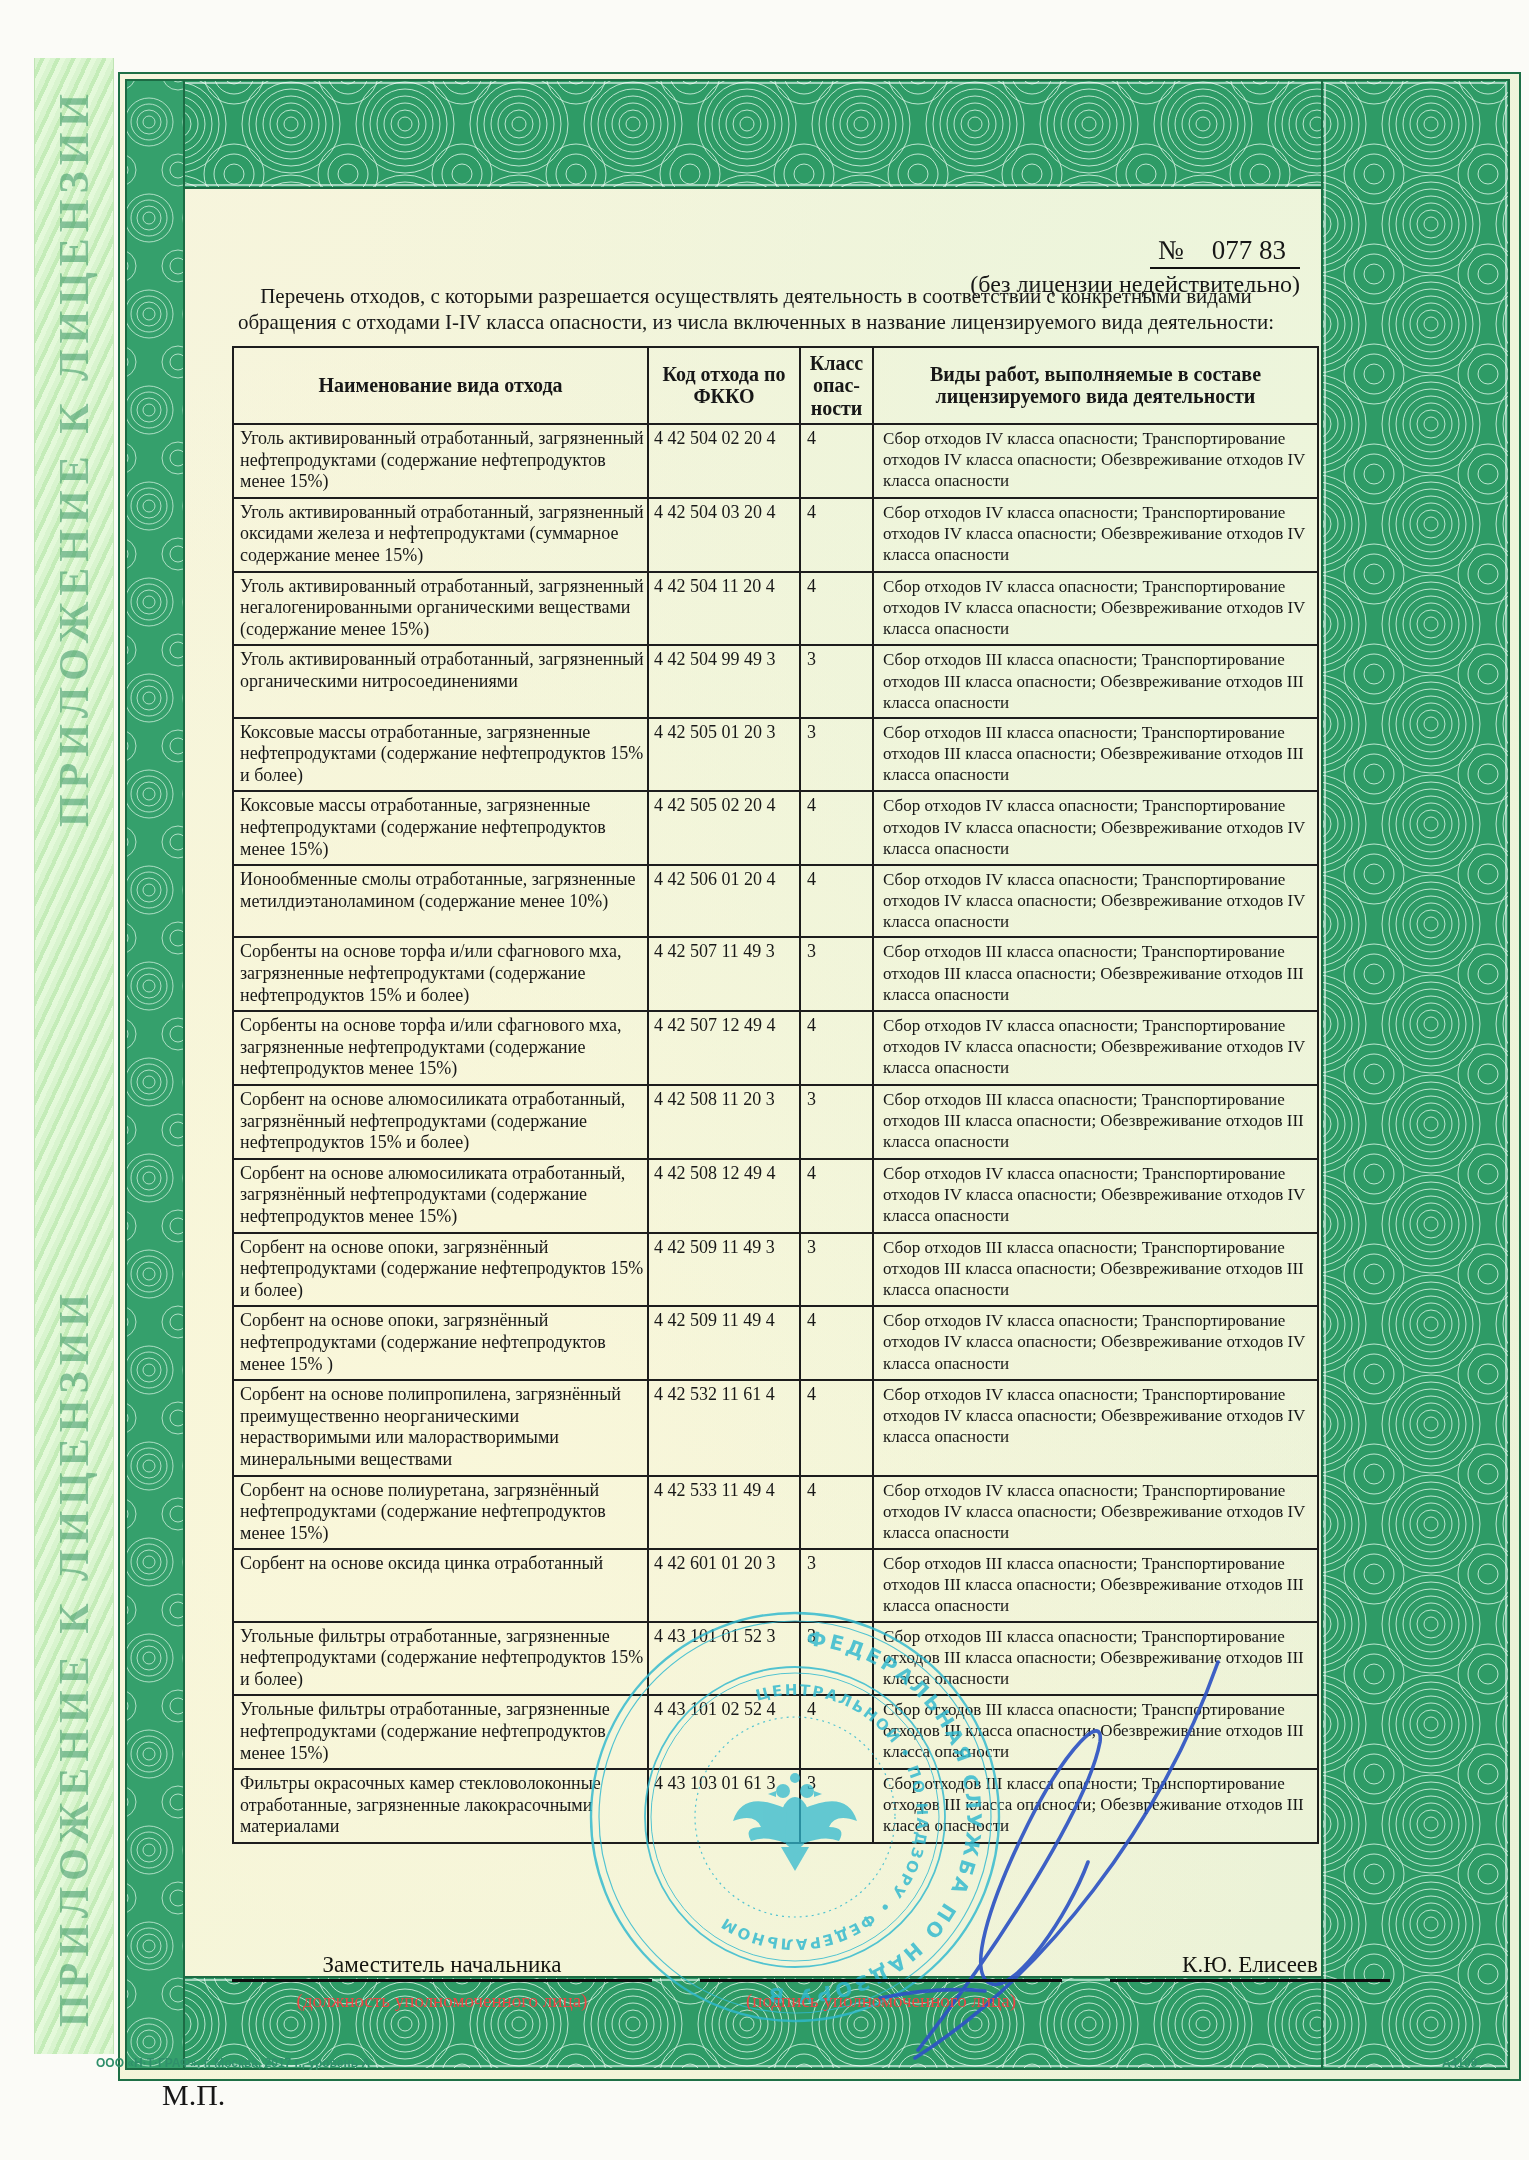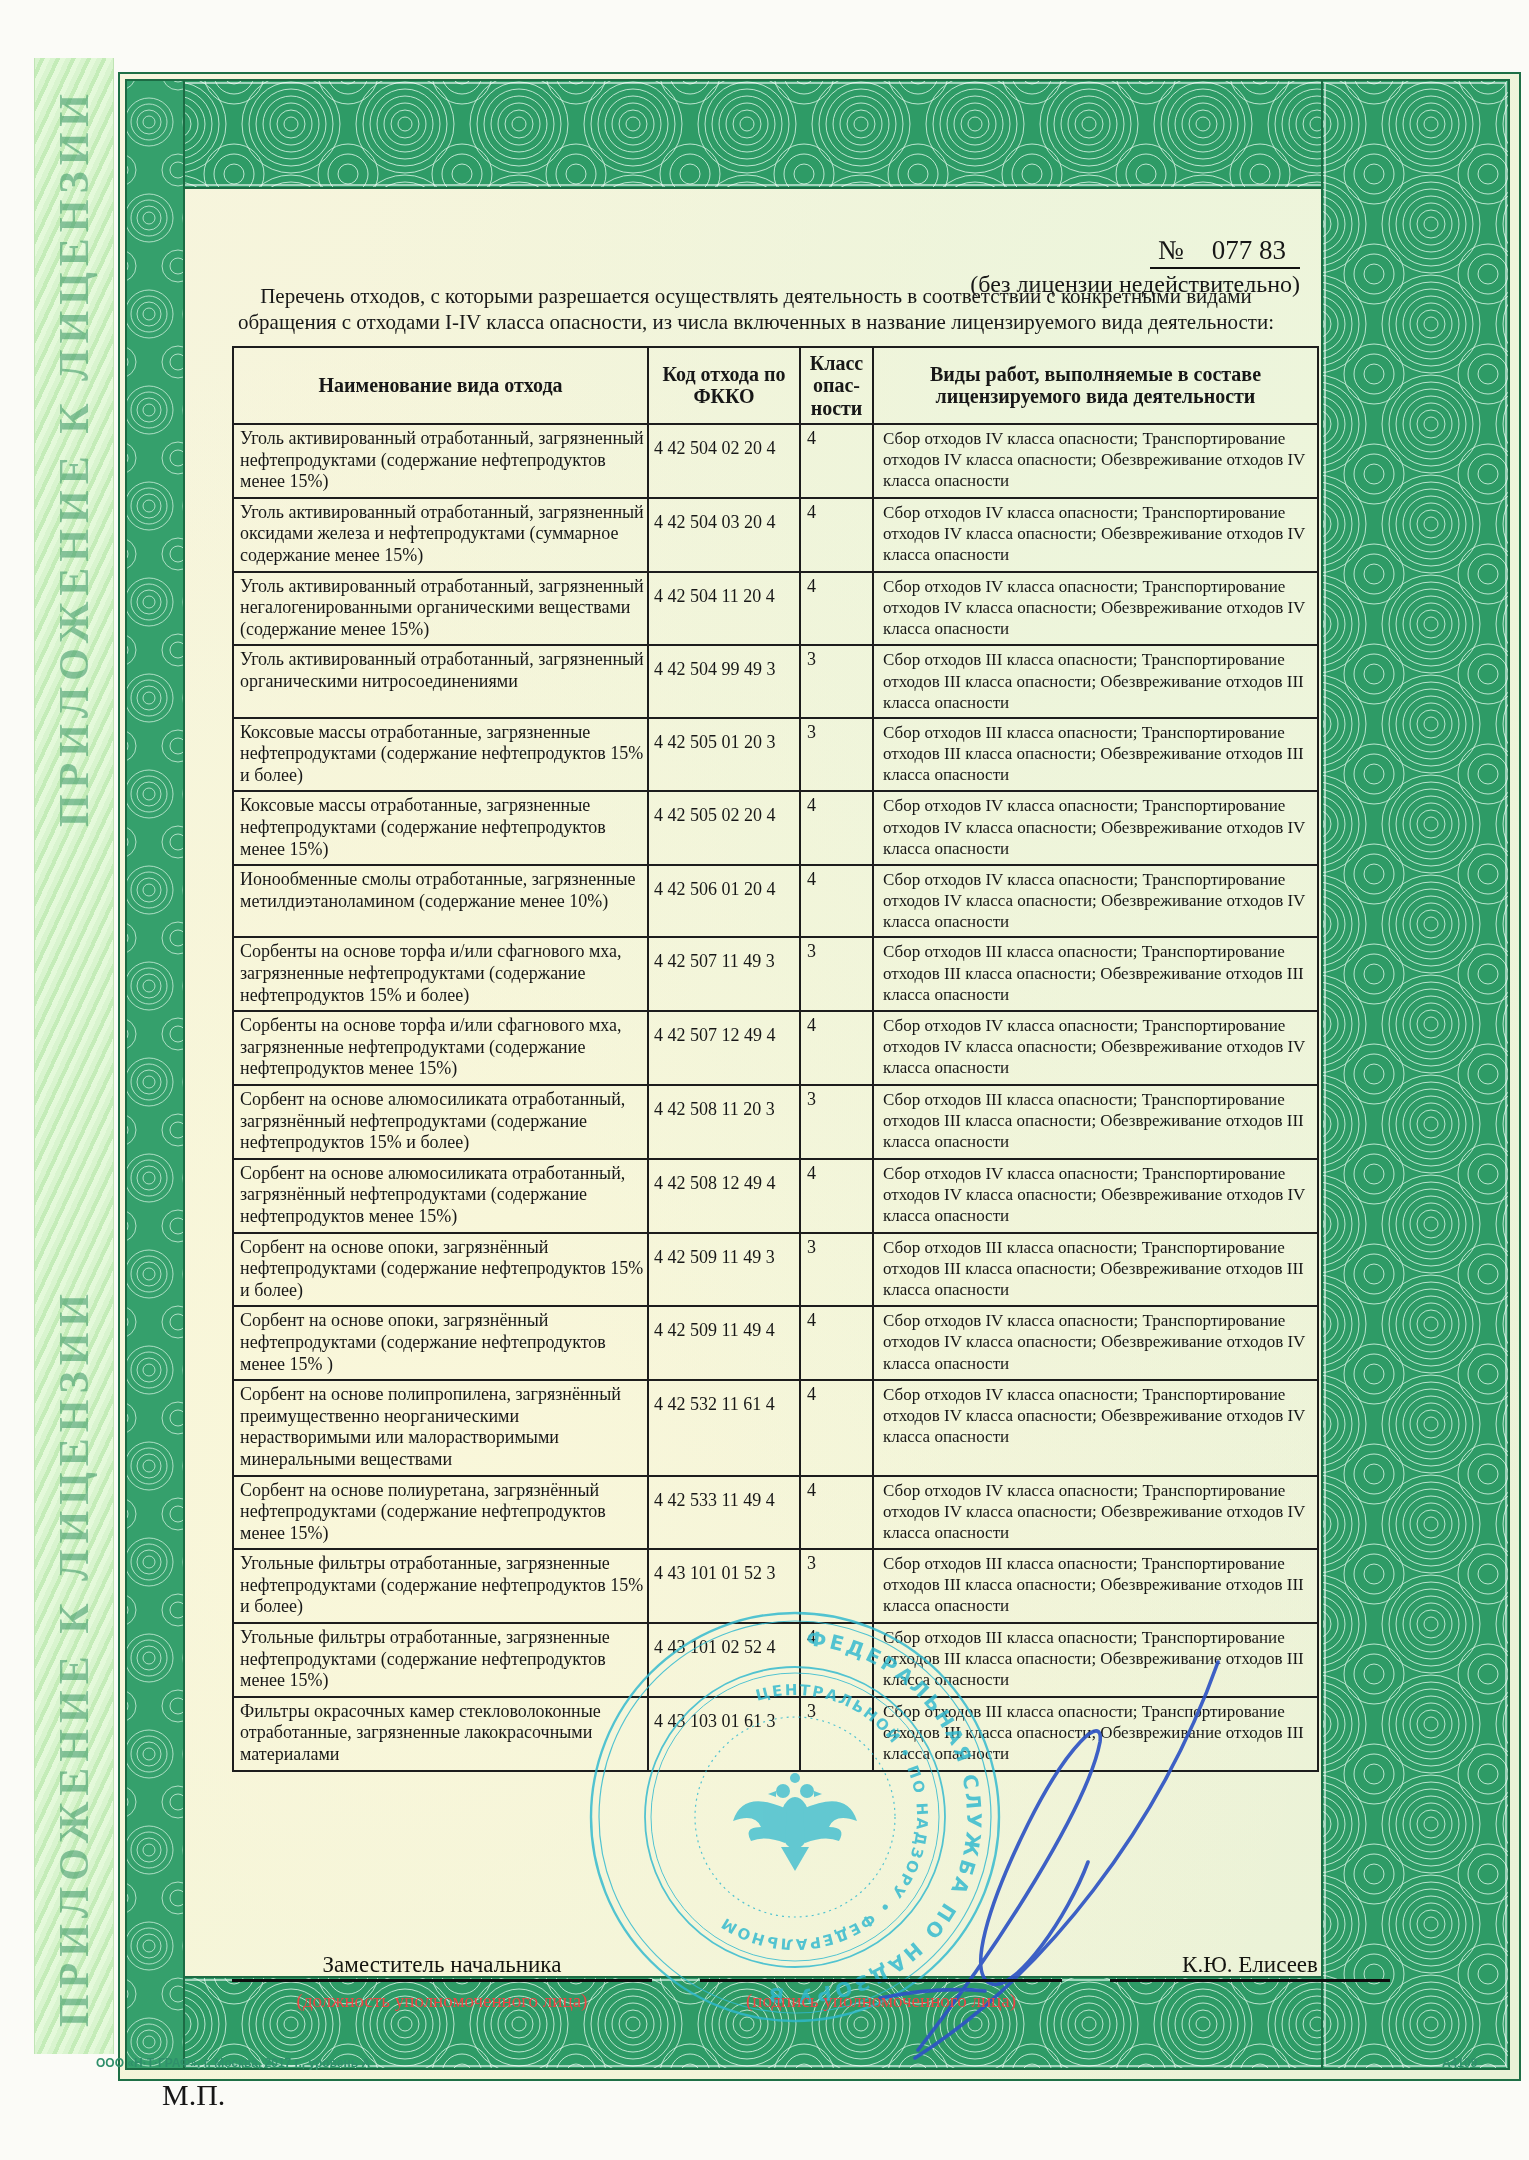--- a/index.html
+++ b/index.html
@@ -34,21 +34,21 @@
   .intro{margin:156px auto 6px auto;width:1074px;text-align:center;font-size:21px;line-height:1.26;}
 
   table.waste{border-collapse:collapse;table-layout:fixed;width:1085px;margin:10px 0 0 46px;background:transparent;}
   table.waste col.c-name{width:415px;}
   table.waste col.c-code{width:152px;}
   table.waste col.c-class{width:73px;}
   table.waste col.c-works{width:445px;}
   table.waste th,table.waste td{border:2px solid #1d1d1d;vertical-align:top;}
   table.waste th{font-size:20px;font-weight:bold;text-align:center;vertical-align:middle;padding:4px 4px;line-height:1.12;}
   td.cell-name{font-size:18px;line-height:1.2;padding:3px 2px 4px 6px;}
-  td.cell-code{font-size:18px;line-height:1.2;padding:13px 2px 3px 5px;white-space:nowrap;}
+  td.cell-code{font-size:18px;line-height:1.2;padding:3px 2px 3px 5px;white-space:nowrap;}
   td.cell-class{font-size:18px;line-height:1.2;padding:3px 2px 3px 6px;}
   td.cell-works{font-size:17px;line-height:1.24;padding:3px 2px 4px 9px;}
 
   
   .sig-block{position:absolute;left:0;top:1952px;width:1529px;z-index:5;}
   .sig-col{position:absolute;text-align:center;}
   .sig-col .over{font-size:23px;color:#14140f;margin-bottom:1px;}
   .sig-line{border-bottom:3px solid #0e0e0e;height:0;}
   .sig-cap{font-size:19px;color:#ef4444;line-height:1.55;margin-top:4px;}
   .sig-pos{left:232px;width:420px;}
@@ -239,20 +239,26 @@
     <td class="cell-class">4</td>
     <td class="cell-works">Сбор отходов IV класса  опасности; Транспортирование отходов IV класса опасности; Обезвреживание отходов IV класса опасности</td>
   </tr>
           <tr>
     <td class="cell-name">Сорбент на основе полиуретана, загрязнённый нефтепродуктами (содержание нефтепродуктов менее 15%)</td>
     <td class="cell-code">4 42 533 11 49 4</td>
     <td class="cell-class">4</td>
     <td class="cell-works">Сбор отходов IV класса  опасности;  Транспор­тирование отходов IV класса опасности; Обезвреживание отходов IV класса опасности</td>
   </tr>
           <tr>
+    <td class="cell-name">Сорбент на основе оксида цинка отработанный</td>
+    <td class="cell-code">4 42 601 01 20 3</td>
+    <td class="cell-class">3</td>
+    <td class="cell-works">Сбор отходов III класса  опасности; Транспортирование отходов III класса опасности; Обезвреживание отходов III класса опасности</td>
+  </tr>
+          <tr>
     <td class="cell-name">Угольные фильтры отработанные, загрязненные нефтепродуктами (содержание нефтепродуктов 15% и более)</td>
     <td class="cell-code">4 43 101 01 52 3</td>
     <td class="cell-class">3</td>
     <td class="cell-works">Сбор отходов III класса  опасности; Транспортирование отходов III класса опасности; Обезвреживание отходов III класса опасности</td>
   </tr>
           <tr>
     <td class="cell-name">Угольные фильтры отработанные, загрязненные нефтепродуктами (содержание нефтепродуктов менее 15%)</td>
     <td class="cell-code">4 43 101 02 52 4</td>
     <td class="cell-class">4</td>
     <td class="cell-works">Сбор отходов III класса  опасности; Транспортирование отходов III класса опасности; Обезвреживание отходов III класса опасности</td>

